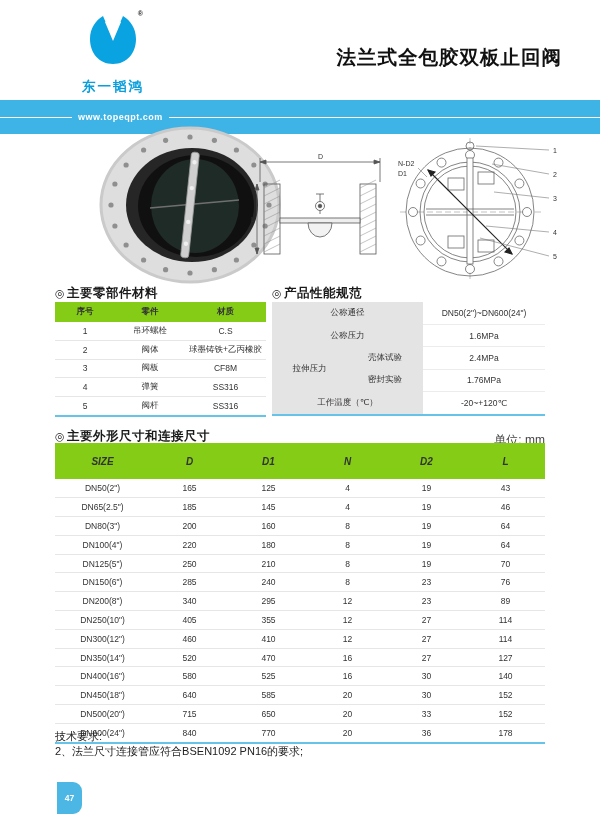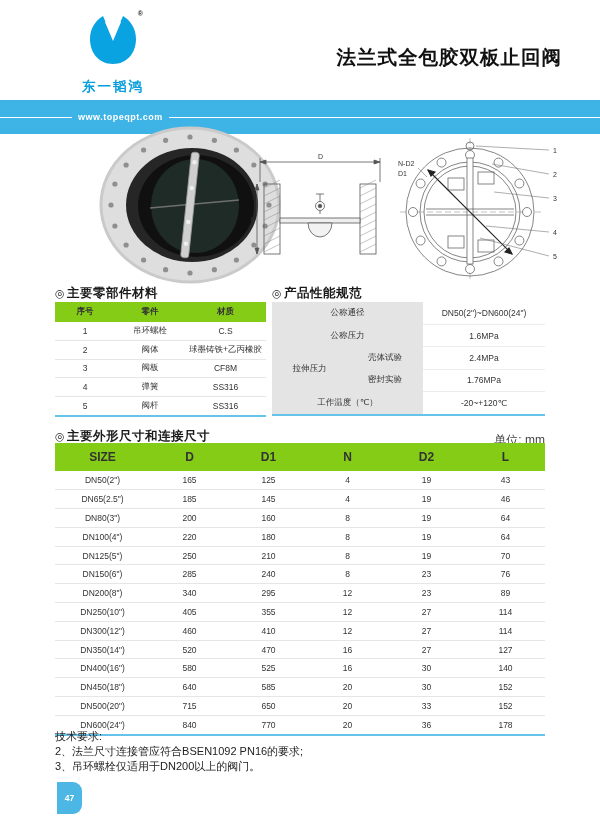--- a/index.html
+++ b/index.html
@@ -43,21 +43,21 @@
 
   .perf-wrap { left:272px; top:302px; width:273px; }
   .perf-tbl { width:273px;padding-left:24px; }
   .perf-tbl td { height:22.4px; font-size:8.5px; color:#333; }
   .perf-tbl td.lbl { background:#e4e4e4; }
   .perf-tbl td.val { border-bottom:1px solid #ececec; }
   .perf-tbl tr:last-child td.val { border-bottom:none; }
 
   .dim-wrap { left:55px; top:443px; width:490px; }
   .dim-tbl { width:490px; }
-  .dim-tbl th { height:28px; font-size:12px; }
+  .dim-tbl th { height:36px; font-size:10px;font-style:italic; }
   .dim-tbl td { height:18.8px; font-size:8.5px; color:#333; border-bottom:1px solid #e6e6e6; }
   .dim-tbl tr:last-child td { border-bottom:none; }
 
   
   .notes { position:absolute; left:55px; top:729px; font-size:11px; color:#222; line-height:1.38; }
   .notes ul { list-style:none; }
   .page-badge { position:absolute; left:57px; top:782px; width:25px; height:32px; background:#4cb7e4;
     border-radius:0 9px 9px 0; color:#fff; font-size:8.5px; font-weight:bold;
     display:flex; align-items:center; justify-content:center; }
 </style>
@@ -440,19 +440,18 @@
             <td>178</td>
           </tr>
         </tbody>
     </table>
   </div>
 
   <div class="notes">
     <div>技术要求:</div>
     <ul>
         <li>2、法兰尺寸连接管应符合BSEN1092  PN16的要求;</li>
-        <li>3、吊环螺栓仅适用于DN200以上的阀门。</li>
       </ul>
   </div>
 
   <div class="page-badge">47</div>
 
 </div>
 
 </body></html>

